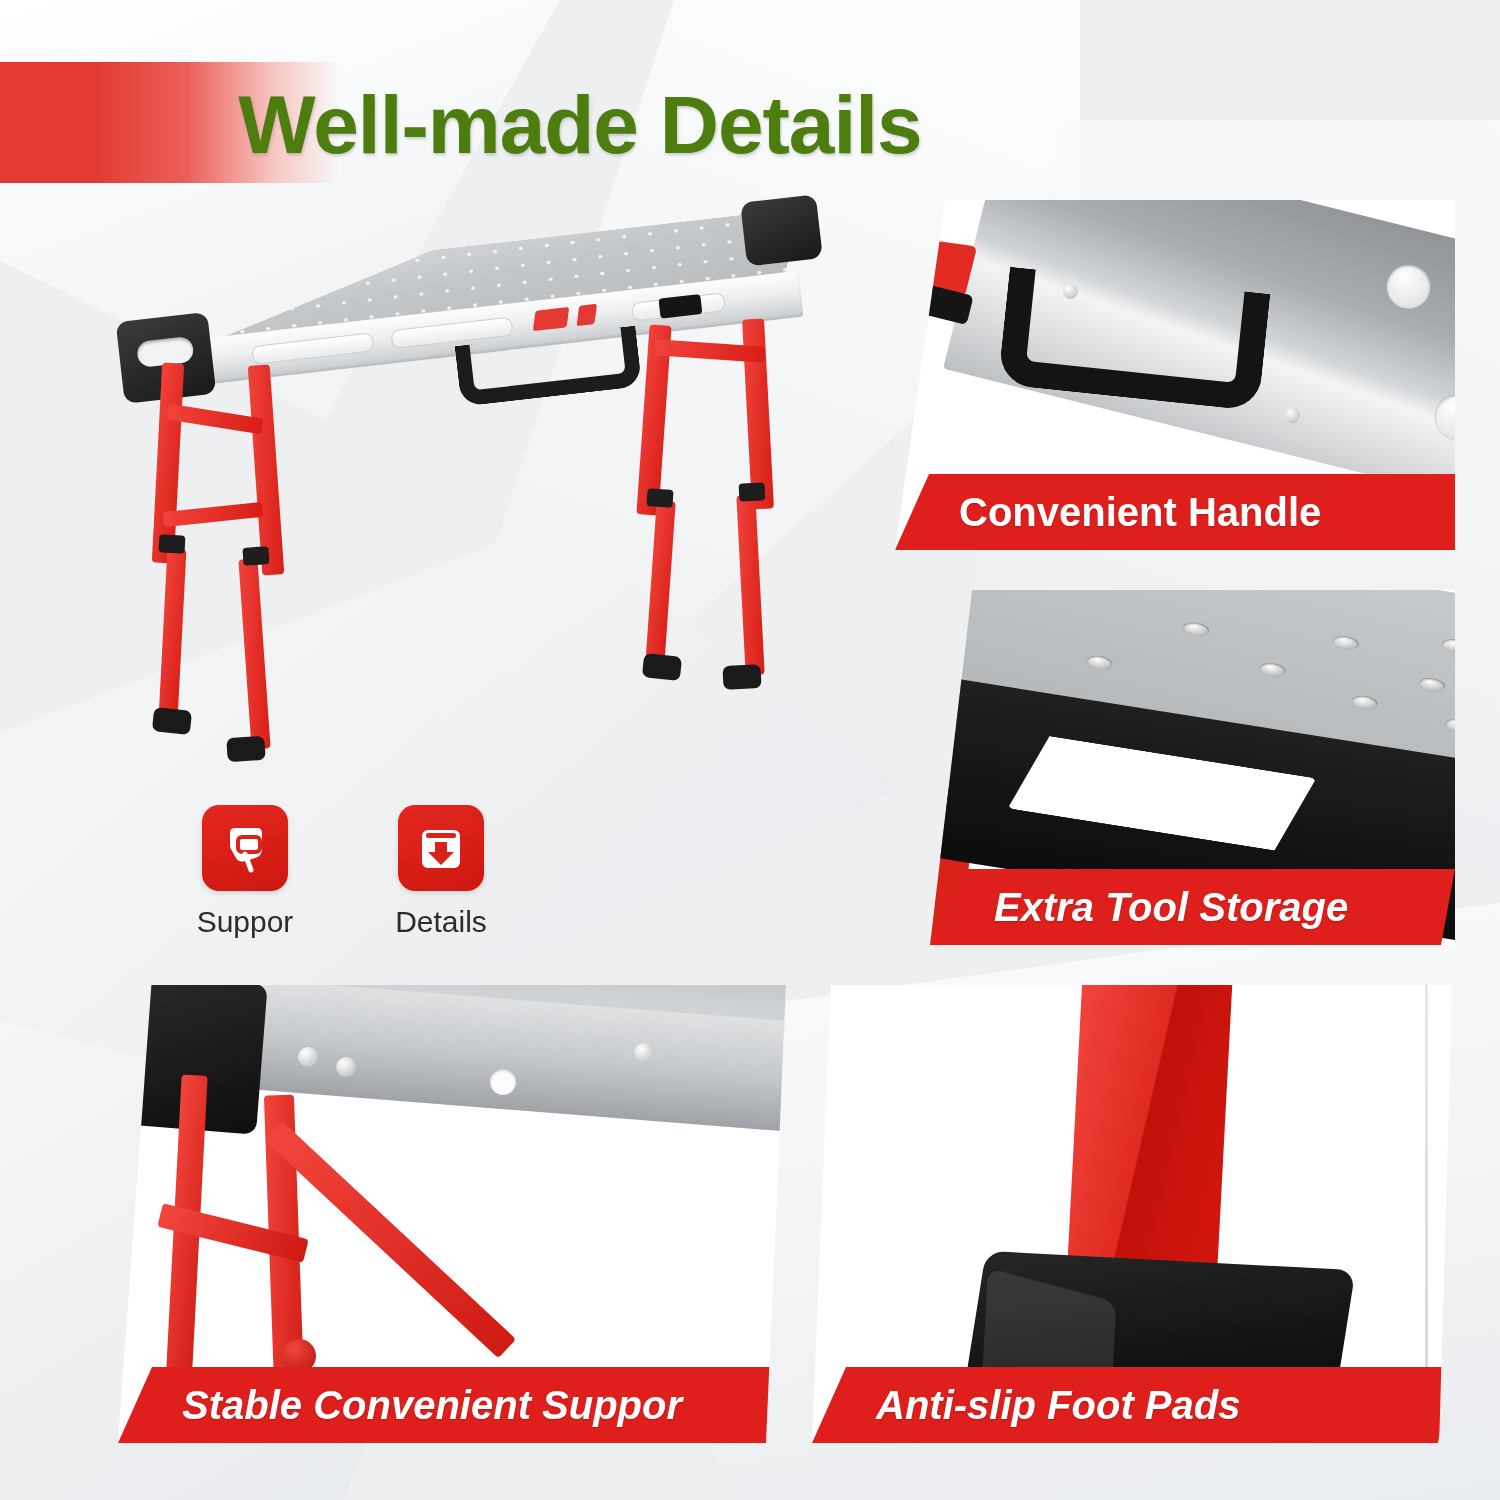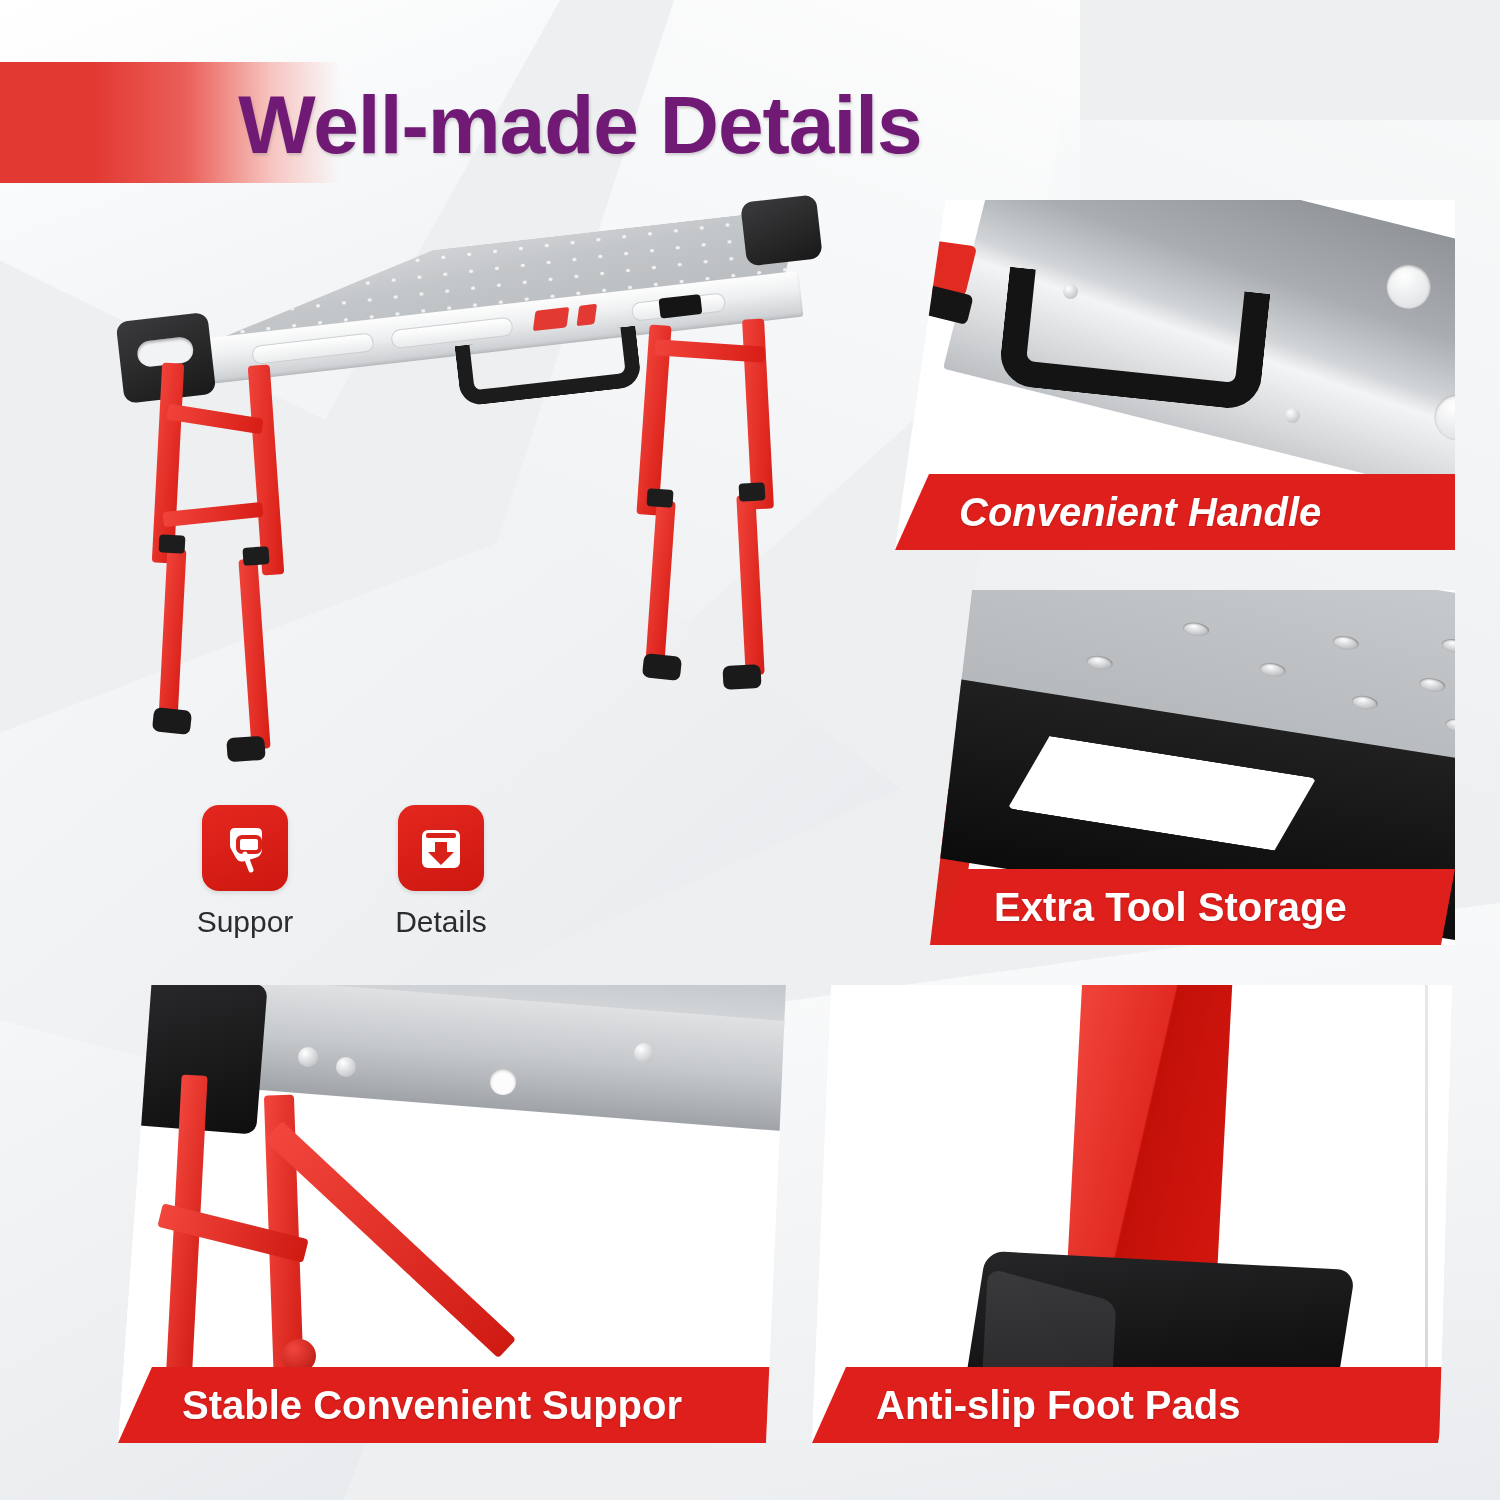--- a/index.html
+++ b/index.html
@@ -35,43 +35,43 @@
 
   
   #header{position:absolute;top:0;left:0;width:1500px;height:200px;}
   #title-banner{
     position:absolute;top:62px;left:0;width:340px;height:121px;
     background:linear-gradient(90deg,#e23a33 0%,#e23a33 28%,#ea6059 55%,#f7c5c1 80%,rgba(255,255,255,0) 100%);
   }
   #page-title{
     position:absolute;top:60px;left:0;width:1160px;height:130px;
     display:flex;align-items:center;justify-content:center;
-    font-size:82px;font-weight:bold;color:#701a75;
+    font-size:82px;font-weight:bold;color:#4d7c0f;
     letter-spacing:-1px;
     text-shadow:1px 2px 3px rgba(120,120,120,.35);
     white-space:nowrap;
   }
 
   
   .panel{position:absolute;overflow:hidden;background:#ffffff;
          box-shadow:0 2px 10px rgba(40,50,60,.16);}
   .panel .scene{position:absolute;inset:0;background:#ffffff;}
 
   
   .ribbon{
     position:absolute;left:0;bottom:0;height:76px;
     background:#de1f1c;
     display:flex;align-items:center;
     color:#fff;font-size:40px;font-weight:bold;
     padding-left:64px;box-sizing:border-box;
     white-space:nowrap;
     text-shadow:0 1px 2px rgba(0,0,0,.18);
   }
-  .ribbon.skew-left{clip-path:polygon(34px 0,100% 0,100% 100%,0 100%);font-style:italic;}
-  .ribbon.skew-both{clip-path:polygon(34px 0,100% 0,calc(100% - 14px) 100%,0 100%);}
+  .ribbon.skew-left{clip-path:polygon(34px 0,100% 0,100% 100%,0 100%);}
+  .ribbon.skew-both{clip-path:polygon(34px 0,100% 0,calc(100% - 14px) 100%,0 100%);font-style:italic;}
 
   
   #hero{position:absolute;top:215px;left:95px;width:760px;height:560px;}
   #hero .tabletop{
     position:absolute;top:30px;left:55px;width:660px;height:120px;
     transform:rotate(-6.5deg);
   }
   .tt-surface{
     position:absolute;top:0;left:0;width:660px;height:72px;
     background:linear-gradient(175deg,#d9dbdd 0%,#c4c7ca 45%,#b9bcbf 100%);

